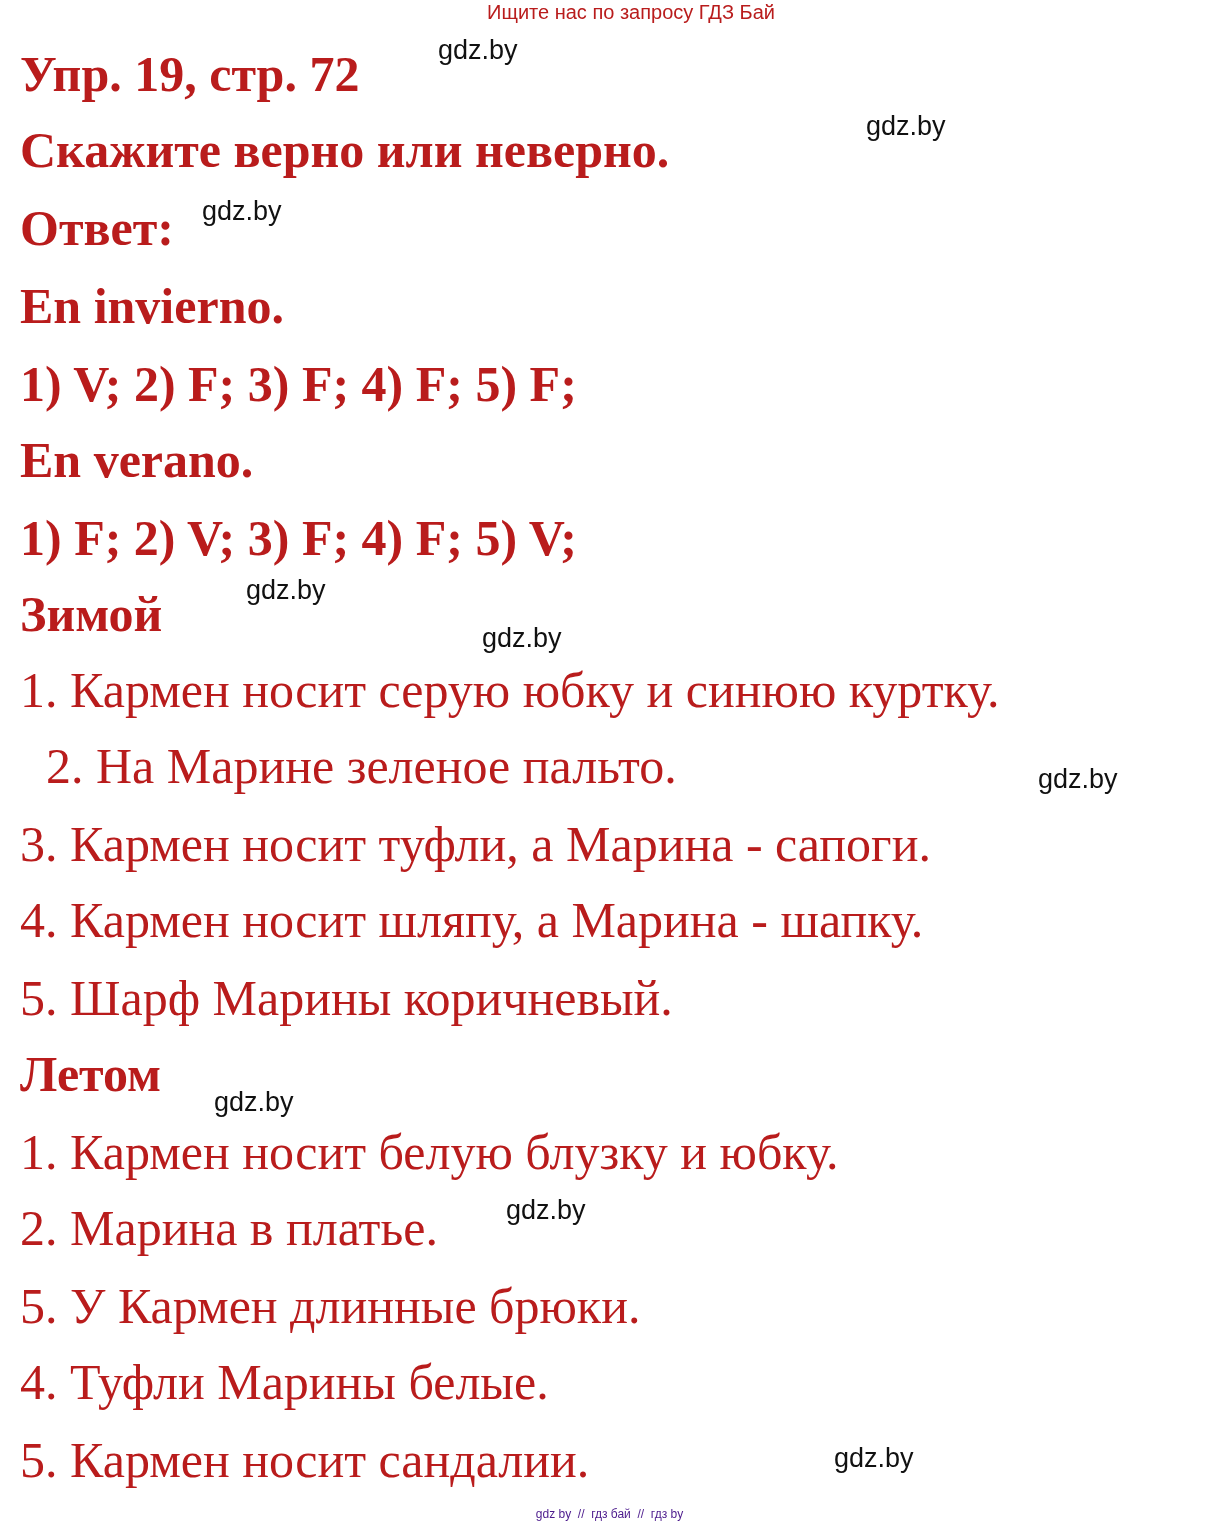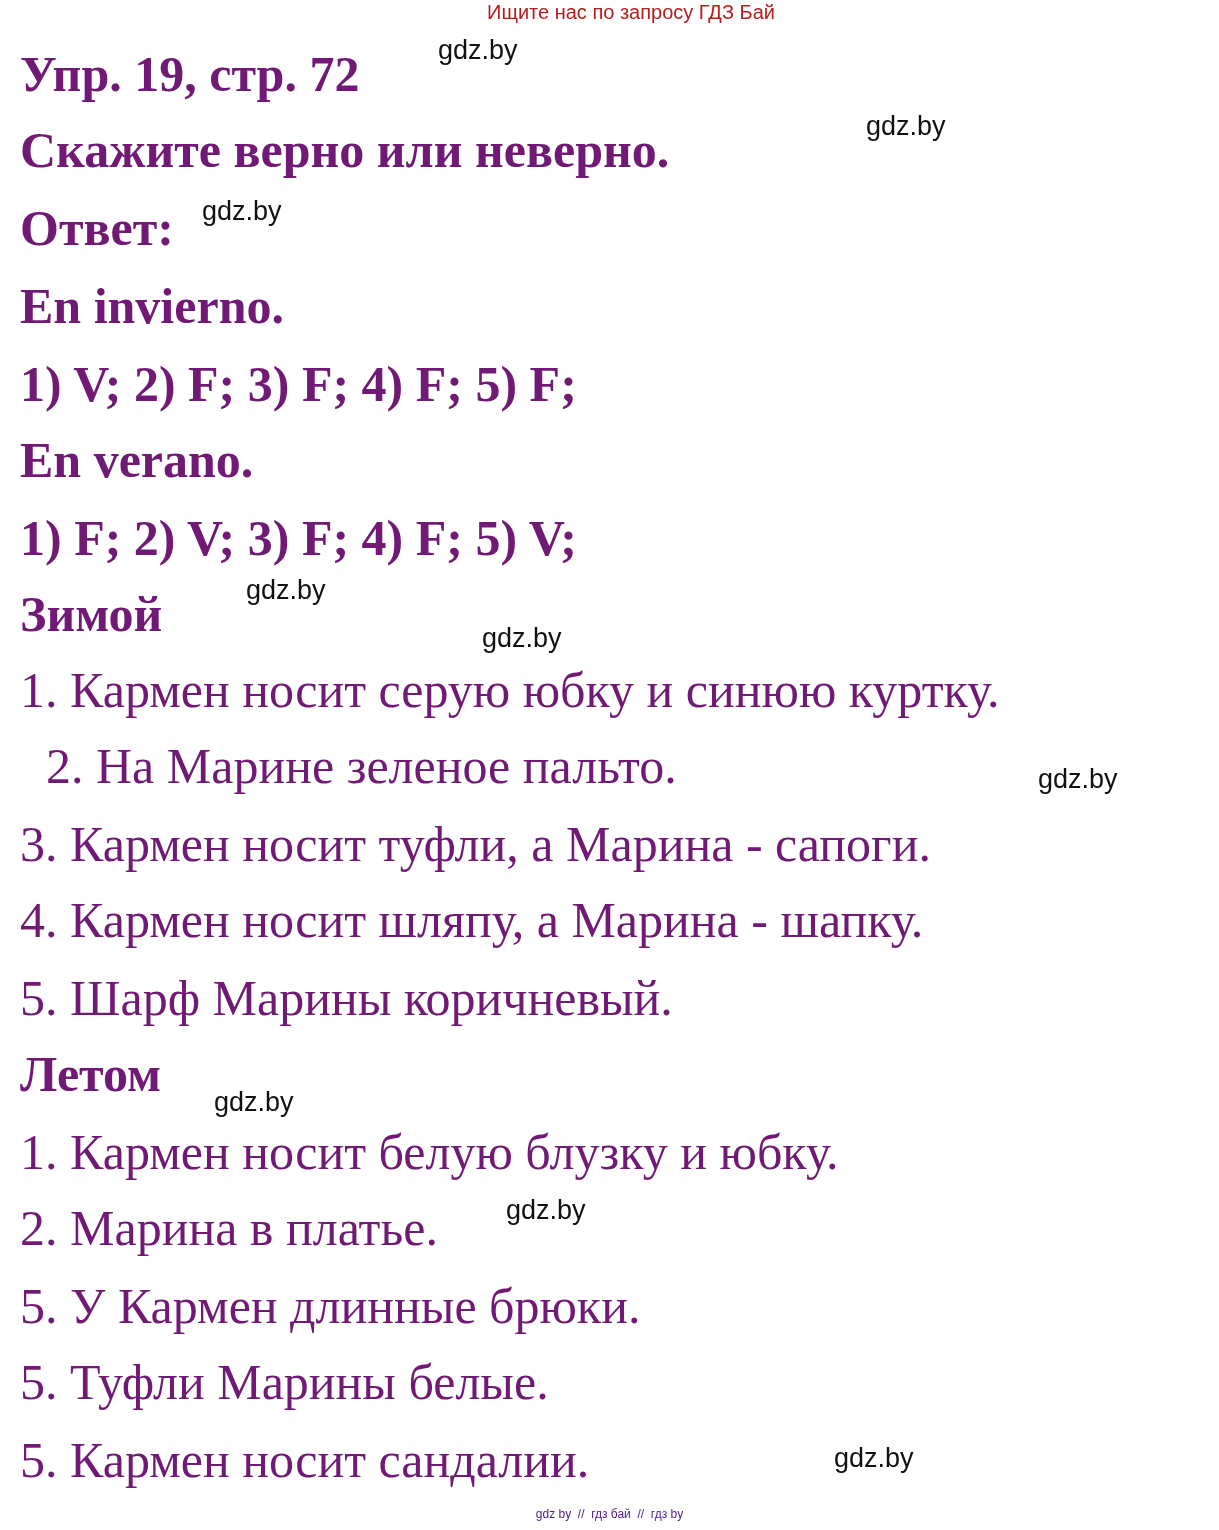--- a/index.html
+++ b/index.html
@@ -9,21 +9,21 @@
       text-align: center; color: #b91c1c;
       font-family: "Liberation Sans", sans-serif; font-size: 20px; line-height: 24px; padding-left: 43px;
     }
     .footer {
       position: absolute; left: 0; right: 0; top: 1502px;
       text-align: center; color: #4b1a8c;
       font-family: "Liberation Sans", sans-serif; font-size: 12px; line-height: 24px;
       white-space: pre;
     }
     .line {
-      position: absolute; left: 20px; white-space: nowrap; color: #701a75;
+      position: absolute; left: 20px; white-space: nowrap; color: #b91c1c;
       font-family: "Liberation Serif", serif;
     }
     .bold { font-weight: bold; font-size: 50px; line-height: 56px; }
     .reg { font-size: 50px; line-height: 56px; }
     .wm {
       position: absolute; color: #111;
       font-family: "Liberation Sans", sans-serif; font-size: 27px; line-height: 30px;
     }
   </style>
 </head>
@@ -44,21 +44,21 @@
 <div class="line reg" style="top:662px;">1. Кармен носит серую юбку и синюю куртку.</div>
 <div class="line reg" style="top:738px;margin-left:26px;">2. На Марине зеленое пальто.</div>
 <div class="line reg" style="top:816px;">3. Кармен носит туфли, а Марина - сапоги.</div>
 <div class="line reg" style="top:892px;">4. Кармен носит шляпу, а Марина - шапку.</div>
 <div class="line reg" style="top:970px;">5. Шарф Марины коричневый.</div>
 
 <div class="line bold" style="top:1046px;">Летом</div>
 <div class="line reg" style="top:1124px;">1. Кармен носит белую блузку и юбку.</div>
 <div class="line reg" style="top:1200px;">2. Марина в платье.</div>
 <div class="line reg" style="top:1278px;">5. У Кармен длинные брюки.</div>
-<div class="line reg" style="top:1354px;">5. Туфли Марины белые.</div>
+<div class="line reg" style="top:1354px;">4. Туфли Марины белые.</div>
 <div class="line reg" style="top:1432px;">5. Кармен носит сандалии.</div>
 
 <div class="wm" style="left:438px; top:35px;">gdz.by</div>
 <div class="wm" style="left:866px; top:111px;">gdz.by</div>
 <div class="wm" style="left:202px; top:196px;">gdz.by</div>
 <div class="wm" style="left:246px; top:575px;">gdz.by</div>
 <div class="wm" style="left:482px; top:623px;">gdz.by</div>
 <div class="wm" style="left:1038px; top:764px;">gdz.by</div>
 <div class="wm" style="left:214px; top:1087px;">gdz.by</div>
 <div class="wm" style="left:506px; top:1195px;">gdz.by</div>

